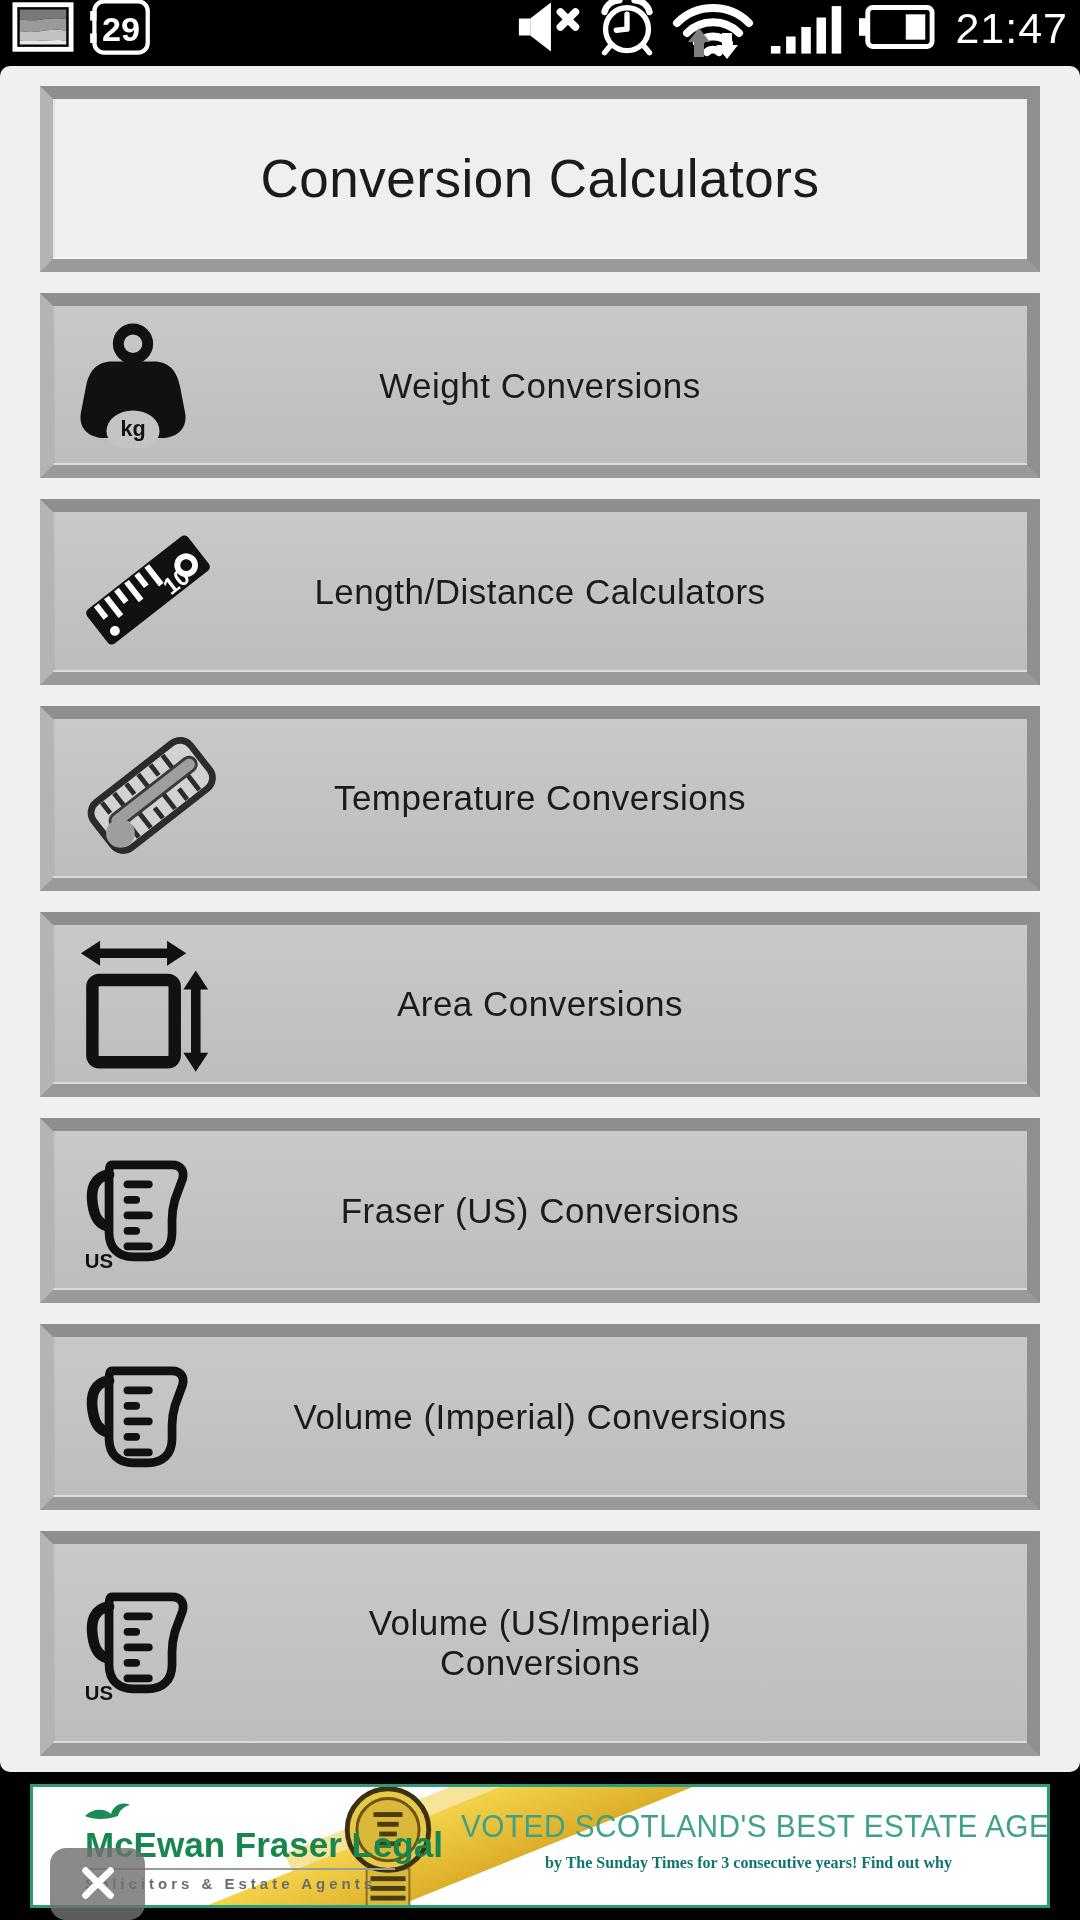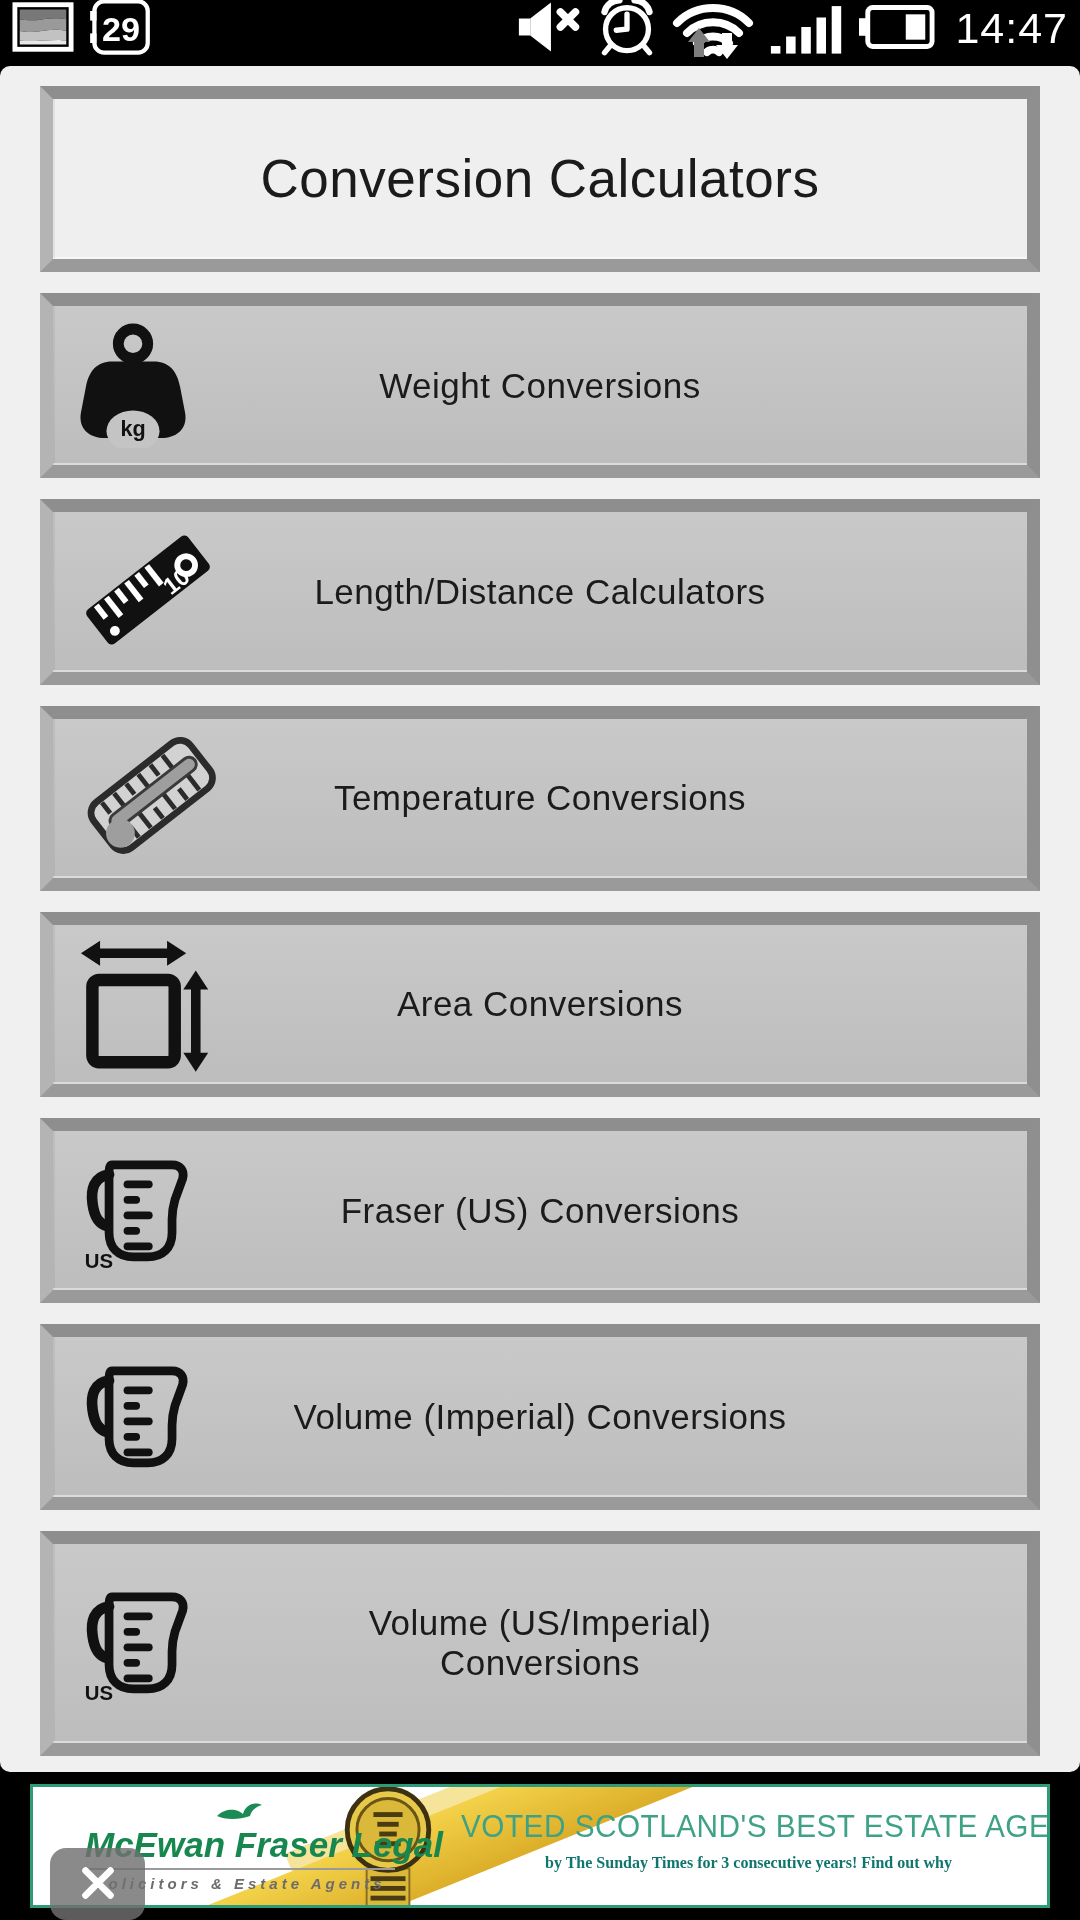--- a/index.html
+++ b/index.html
@@ -57,21 +57,21 @@
     left:120px;top:30px;width:560px;height:72px;
     background:linear-gradient(180deg,#f3d24a,#dcae29);
     transform:rotate(-22deg);
   }
   .ribbon-light{
     left:240px;top:-40px;width:560px;height:46px;
     background:#f6e49b;
     transform:rotate(-22deg);
   }
   .ad-medal{position:absolute;left:300px;top:-4px;}
-  .ad-logo{position:absolute;left:52px;top:12px;width:310px;text-align:center;font-style:italic;}
+  .ad-logo{position:absolute;left:52px;top:12px;width:310px;}
   .ad-brand{
     color:#17874f;font-size:35px;font-weight:bold;letter-spacing:0px;
     line-height:1;white-space:nowrap;
   }
   .ad-brand-sub{
     margin-top:6px;padding-top:5px;border-top:2px solid #9a9a9a;
     color:#6c6c6c;font-size:15px;font-weight:bold;letter-spacing:4px;
     white-space:nowrap;
   }
   .bird{display:block;margin:0 auto 2px auto;}
@@ -151,21 +151,21 @@
         <rect x="66" y="6" width="10" height="50" fill="#fff"></rect>
       </svg>
     </span>
     <span>
       <svg width="76" height="46" viewBox="0 0 78 46">
         <rect x="0" y="14" width="9" height="18" fill="#fff"></rect>
         <rect x="9" y="3" width="66" height="40" rx="5" fill="none" stroke="#fff" stroke-width="5"></rect>
         <rect x="48" y="10" width="20" height="26" fill="#fff"></rect>
       </svg>
     </span>
-    <span class="sb-time">14:47</span>
+    <span class="sb-time">21:47</span>
   </div>
 </div>
 
 <div class="panel">
 
   <div class="btn btn-title">
     <span class="btn-label">Conversion Calculators</span>
   </div>
 
   <div class="btn">

